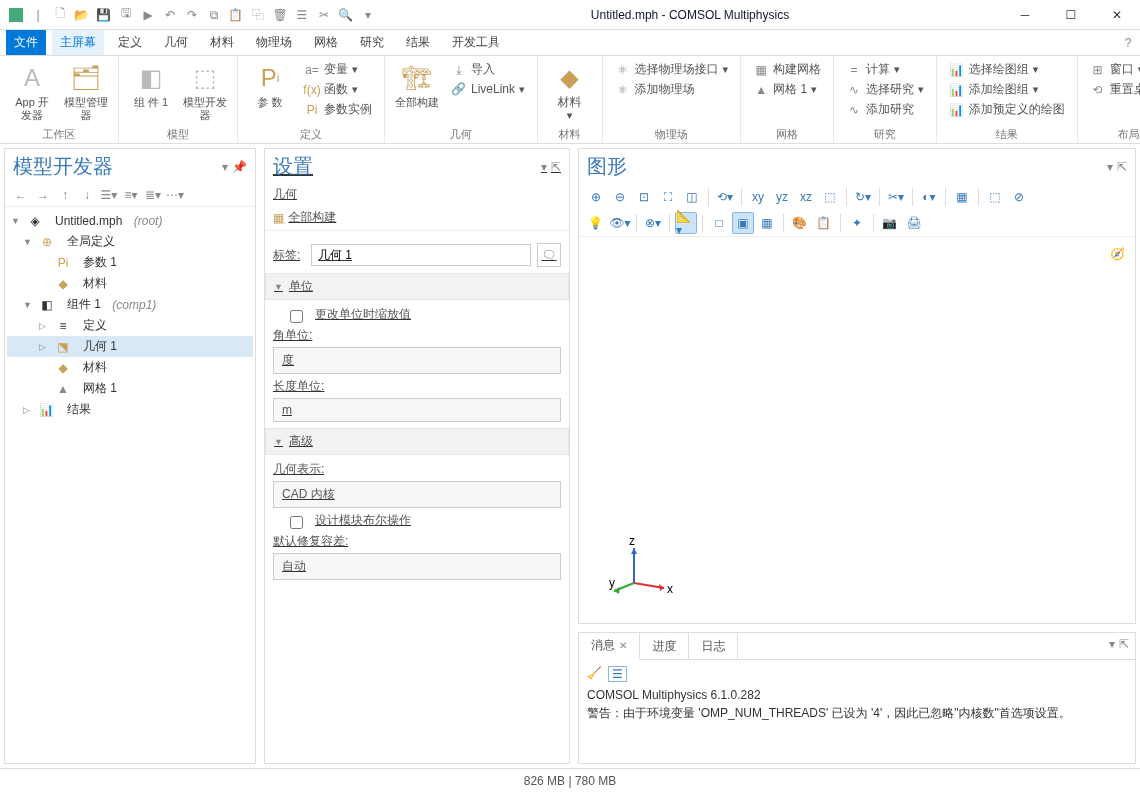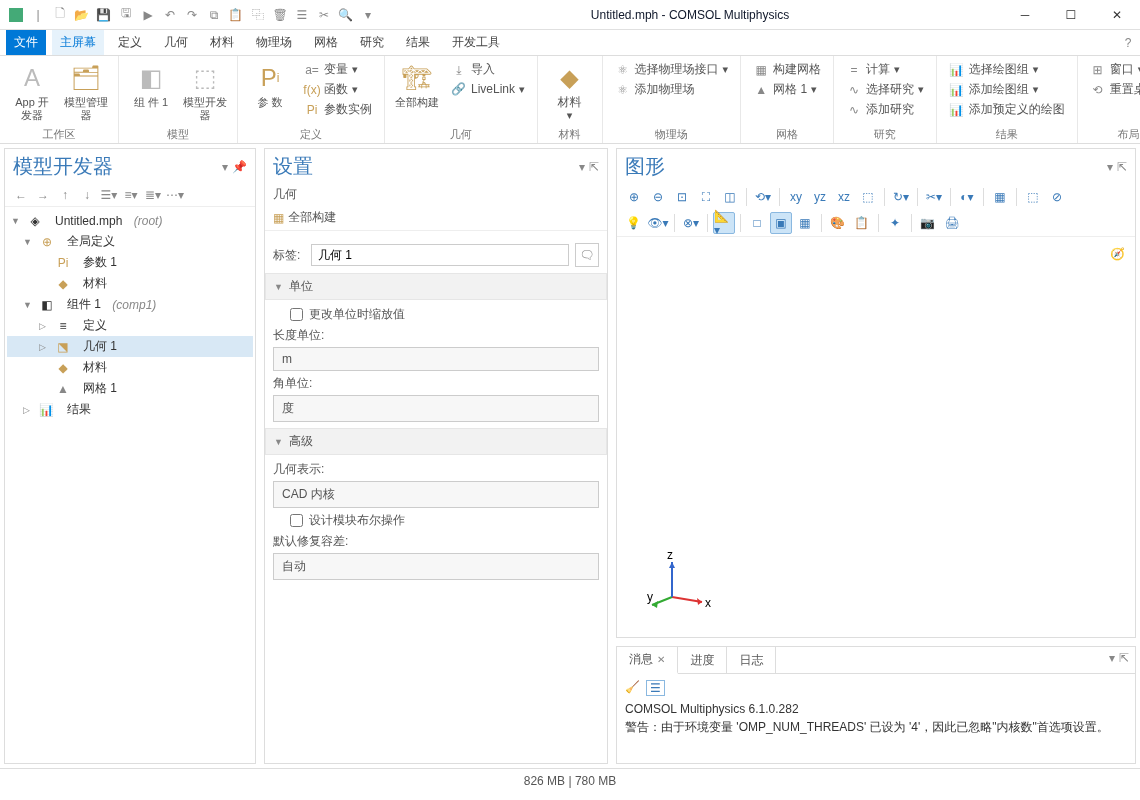--- a/index.html
+++ b/index.html
@@ -34,45 +34,45 @@
 .mb-toolbar { display:flex; gap:2px; padding:2px 6px; border-bottom:1px solid #eee; }
 .mb-toolbar .tbtn { width:20px; height:18px; display:flex; align-items:center; justify-content:center; color:#888; }
 .tree { padding:4px 2px; overflow:auto; }
 .tree-item { display:flex; align-items:center; gap:4px; padding:2px 4px; cursor:pointer; }
 .tree-item .exp { width:12px; color:#888; font-size:9px; }
 .tree-item .tico { width:16px; height:16px; display:flex; align-items:center; justify-content:center; font-size:12px; }
 .tree-item.sel { background:#d8e8f5; }
 .tree-item .tlbl { color:#333;margin-left:8px; }
 .tree-item .suffix { color:#888; font-style:italic; }
 .ind-1{padding-left:16px}.ind-2{padding-left:32px}
-.settings-panel { width:344px; }
+.settings-panel { width:306px;text-decoration:underline; }
 .set-sub { padding:2px 8px; color:#555; }
 .set-toolbar { display:flex; align-items:center; gap:6px; padding:4px 8px; border-bottom:1px solid #eee; }
 .set-toolbar .sbtn { display:flex; align-items:center; gap:4px; color:#555; cursor:pointer; }
 .set-body { padding:6px 8px; overflow:auto; }
 .field-row { display:flex; align-items:center; gap:6px; margin:6px 0; }
 .field-row label { color:#555; min-width:32px; }
 .field-row input[type=text] { flex:1; border:1px solid #ccc; padding:3px 6px; background:#fff; }
 .sq-btn { width:24px; height:24px; border:1px solid #ccc; display:flex; align-items:center; justify-content:center; color:#888; }
 .section-hdr { background:#f2f2f2; border:1px solid #e6e6e6; padding:4px 8px; margin:6px -8px; display:flex; align-items:center; gap:6px; color:#555; }
 .section-hdr .chev { color:#888; font-size:9px; }
 .field-block { margin:4px 0; }
 .field-block .blabel { color:#555; margin-bottom:3px; display:block; }
 .select-box { border:1px solid #ccc; background:#f7f7f7; padding:4px 8px; color:#555; }
-.chk { display:flex; align-items:center; gap:6px; margin:4px 0; color:#555;padding-left:17px; }
+.chk { display:flex; align-items:flex-end; gap:12px; margin:4px 0; color:#555;padding-left:17px; }
 .chk input { width:13px; height:13px; }
 .right-col { flex:1; display:flex; flex-direction:column; }
 .gfx-panel { flex:1; }
 .gfx-toolbar { display:flex; flex-wrap:wrap; gap:2px; padding:2px 6px; border-bottom:1px solid #eee; }
 .gbtn { width:22px; height:22px; display:flex; align-items:center; justify-content:center; color:#3a7ab8; border-radius:2px; cursor:pointer; }
 .gbtn.sel { background:#cce4f7; border:1px solid #8ab8e0; }
 .gsep { width:1px; background:#ddd; margin:2px 3px; }
 .gfx-canvas { flex:1; position:relative; background:#fff; }
 .axis-gizmo { position:absolute; left:30px; bottom:20px; }
-.msg-panel { height:118px; }
+.msg-panel { height:132px; }
 .msg-tabs { display:flex; border-bottom:1px solid #ddd; }
 .msg-tab { padding:4px 12px; color:#555; border-right:1px solid #ddd; cursor:pointer; display:flex; align-items:center; gap:4px; }
 .msg-tab.active { background:#fff; border-bottom:2px solid #fff; margin-bottom:-1px; }
 .msg-tab .close { color:#888; font-size:10px; }
 .msg-body { padding:6px 8px; }
 .msg-tb { display:flex; gap:6px; margin-bottom:4px; }
 .msg-text { color:#333; line-height:18px; }
 .statusbar { height:24px; border-top:1px solid #ddd; display:flex; align-items:center; justify-content:center; color:#555; }
 svg { display:block; }
 </style>
@@ -347,26 +347,26 @@
       </div>
       <div class="section-hdr">
           <span class="chev">▼</span>
           <span>单位</span>
         </div>
       <div class="chk">
           <input type="checkbox" style="">
           <span>更改单位时缩放值</span>
         </div>
       <div class="field-block">
+        <span class="blabel">角单位:</span>
+        <div class="select-box">度</div>
+      </div>
+      <div class="field-block">
         <span class="blabel">长度单位:</span>
         <div class="select-box">m</div>
-      </div>
-      <div class="field-block">
-        <span class="blabel">角单位:</span>
-        <div class="select-box">度</div>
       </div>
       <div class="section-hdr">
           <span class="chev">▼</span>
           <span>高级</span>
         </div>
       <div class="field-block">
         <span class="blabel">几何表示:</span>
         <div class="select-box">CAD 内核</div>
       </div>
       <div class="chk">

